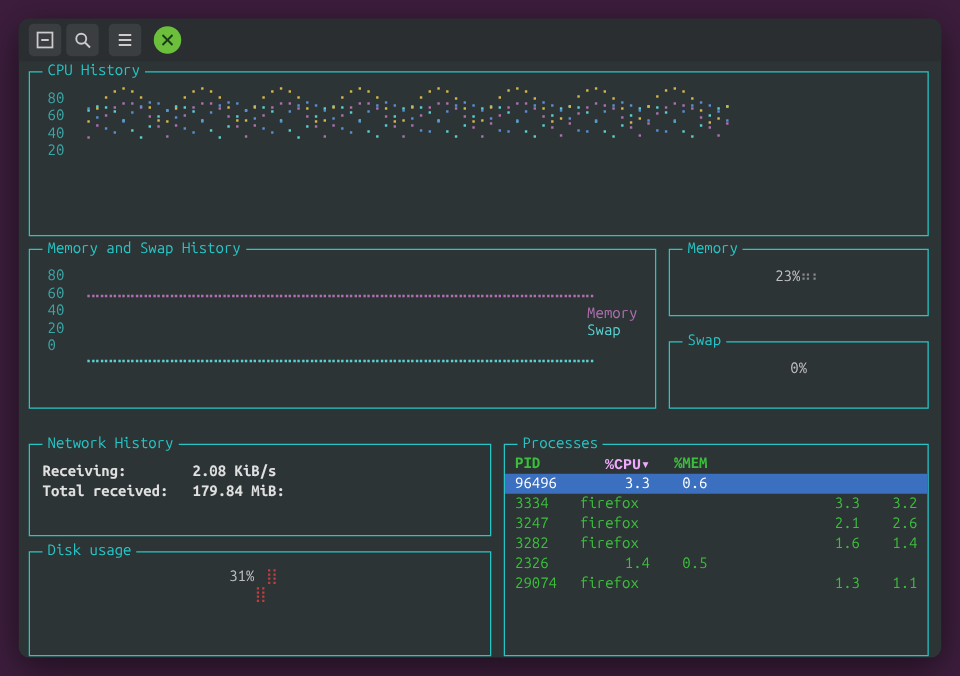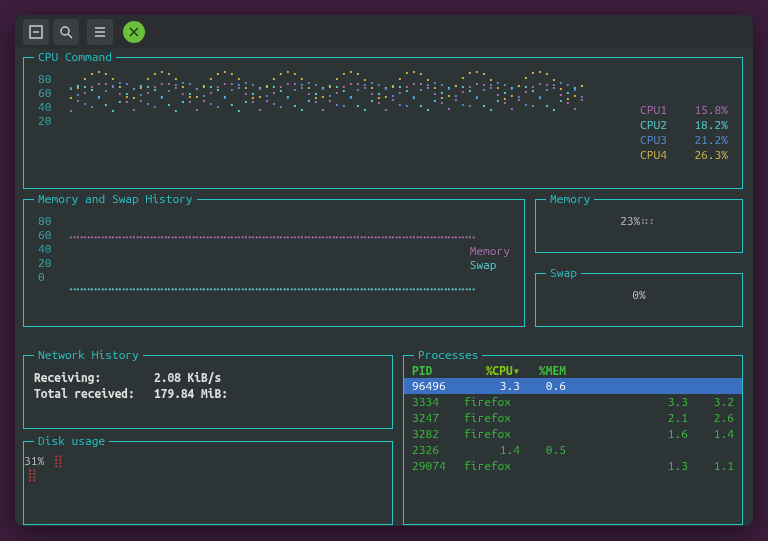--- a/index.html
+++ b/index.html
@@ -95,28 +95,28 @@
   .meter-val { position: absolute; width: 100%; text-align: center; top: 14px; color: #c0c0c0; }
   .meter-bar { color: #888; }
 
   
   #net-panel { left: 8px; top: 306px; width: 370px; height: 74px; }
   #net-body { position: absolute; left: 10px; top: 14px; line-height: 16px; color: #d0d0d0; }
   .bold { font-weight: bold; color: #e0e0e0; }
 
   
   #disk-panel { left: 8px; top: 392px; width: 370px; height: 84px; }
-  #disk-body { position: absolute; left: 0; top: 12px; width: 100%; text-align: left; color: #c0c0c0; }
+  #disk-body { position: absolute; left: 0; top: 12px; width: 100%; text-align: center; color: #c0c0c0; }
   .disk-blocks { color: #cc3b3b; letter-spacing: -1px; }
 
   
   #proc-panel { left: 388px; top: 306px; width: 340px; height: 170px; }
   #proc-table { position: absolute; left: 0; top: 8px; width: 100%; }
   #proc-table .hdr { color: #3bbf3b; font-weight: bold; padding: 0 8px; display: flex; }
-  #proc-table .hdr .sort { color: #84cc16; }
+  #proc-table .hdr .sort { color: #f0abfc; font-family: Liberation Mono, monospace; }
   #proc-table .row { padding: 0 8px; display: flex; color: #3bbf3b; line-height: 16px; }
   #proc-table .row.sel { background: #3b6fbf; color: #fff; }
   .c-pid { width: 52px; }
   .c-cmd { flex: 1; }
   .c-cpu { width: 56px; text-align: right; }
   .c-mem { width: 46px; text-align: right; }
 
   
   .cyan { color: #5ad1d1; }
   .magenta { color: #b070b0; }
@@ -154,21 +154,21 @@
             <line x1="1" y1="1" x2="9" y2="9" stroke="#1a3a1a" stroke-width="1.5"></line>
             <line x1="9" y1="1" x2="1" y2="9" stroke="#1a3a1a" stroke-width="1.5"></line>
           </svg>
       </div>
     </div>
   </div>
 
   <div class="term">
 
     <div id="cpu-panel" class="panel">
-      <div class="panel-title">CPU Command</div>
+      <div class="panel-title">CPU History</div>
       <div id="cpu-yaxis">
         <div>80</div>
         <div>60</div>
         <div>40</div>
         <div>20</div>
       </div>
       <div id="cpu-chart">
           <span class="dot magenta" style="left: 0px; top: 29.68px;">⠄</span>
           <span class="dot magenta" style="left: 7px; top: 20.4629px;">⠄</span>
           <span class="dot magenta" style="left: 14px; top: 12.3634px;">⠄</span>
@@ -459,26 +459,20 @@
           <span class="dot yellow" style="left: 455px; top: -2.75021px;">⠄</span>
           <span class="dot yellow" style="left: 462px; top: -7.70686px;">⠄</span>
           <span class="dot yellow" style="left: 469px; top: -9.08664px;">⠄</span>
           <span class="dot yellow" style="left: 476px; top: -6.72224px;">⠄</span>
           <span class="dot yellow" style="left: 483px; top: -0.900364px;">⠄</span>
           <span class="dot yellow" style="left: 490px; top: 7.67307px;">⠄</span>
           <span class="dot yellow" style="left: 497px; top: 17.9585px;">⠄</span>
           <span class="dot yellow" style="left: 504px; top: 14.8753px;">⠄</span>
           <span class="dot yellow" style="left: 511px; top: 4.9637px;">⠄</span>
         </div>
-      <div id="cpu-legend">
-        <div class="leg-row"><span class="name magenta">CPU1</span><span class="val magenta">15.8%</span></div>
-        <div class="leg-row"><span class="name cyan">CPU2</span><span class="val cyan">18.2%</span></div>
-        <div class="leg-row"><span class="name blue">CPU3</span><span class="val blue">21.2%</span></div>
-        <div class="leg-row"><span class="name yellow">CPU4</span><span class="val yellow">26.3%</span></div>
-      </div>
     </div>
 
     <div id="mem-panel" class="panel">
       <div class="panel-title">Memory and Swap History</div>
       <div id="mem-yaxis">
         <div>80</div>
         <div>60</div>
         <div>40</div>
         <div>20</div>
         <div>0</div>

